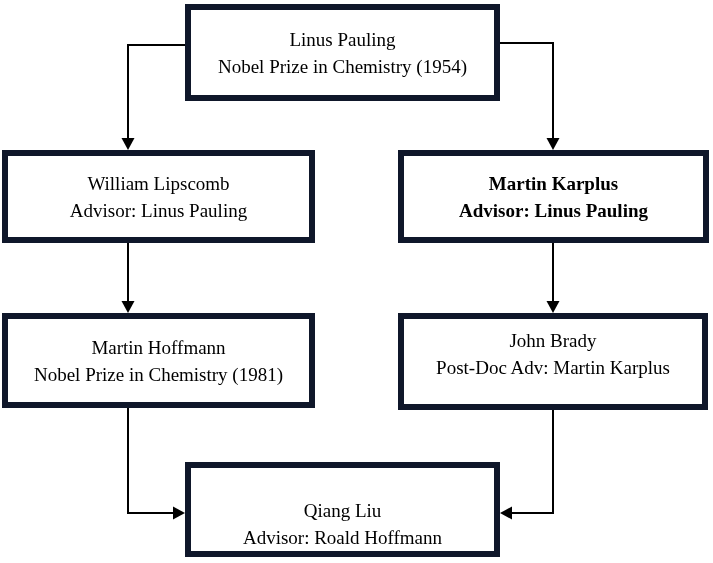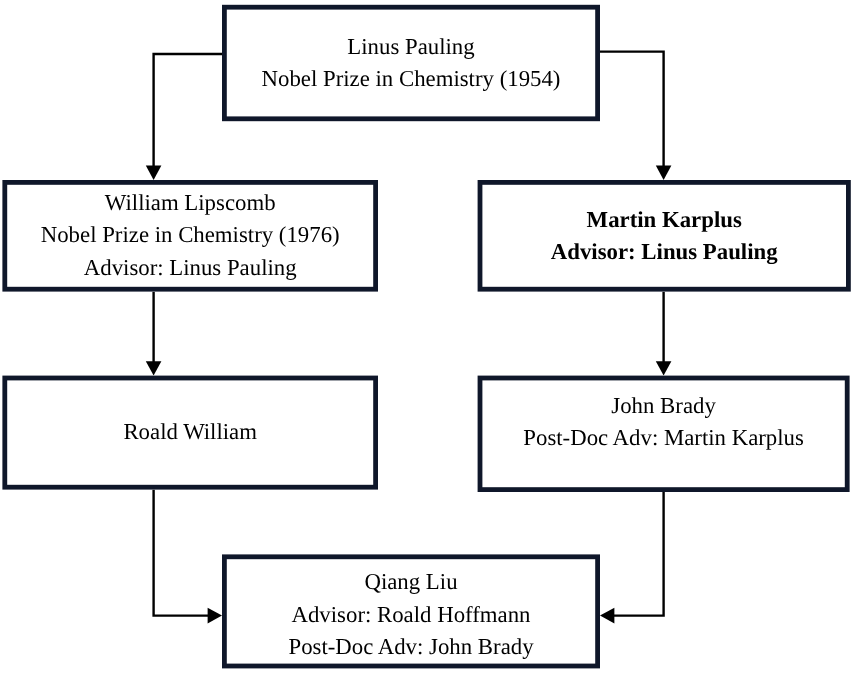--- a/index.html
+++ b/index.html
@@ -28,21 +28,21 @@
     stroke: #000000;
     stroke-width: 2;
   }
   .edge-head {
     fill: #000000;
     stroke: none;
   }
   .node {
     position: absolute;
     box-sizing: border-box;
-    border: 4px solid #0f172a;
+    border: 6px solid #0f172a;
     background: #ffffff;
     display: flex;
     flex-direction: column;
     justify-content: center;
     align-items: center;
     text-align: center;
     font-size: 19px;
     line-height: 27px;
   }
   .node .line {
@@ -88,37 +88,36 @@
     </g>
   </svg>
 
   <div id="node-pauling" class="node">
     <div class="line">Linus Pauling</div>
     <div class="line">Nobel Prize in Chemistry (1954)</div>
   </div>
 
   <div id="node-lipscomb" class="node">
     <div class="line">William Lipscomb</div>
-    <div class="line">Nobel Prize in Chemistry (1976)</div>
     <div class="line">Advisor: Linus Pauling</div>
   </div>
 
   <div id="node-karplus" class="node">
     <div class="line">Martin Karplus</div>
     <div class="line">Advisor: Linus Pauling</div>
   </div>
 
   <div id="node-hoffmann" class="node">
-    <div class="line">Roald William</div>
+    <div class="line">Martin Hoffmann</div>
+    <div class="line">Nobel Prize in Chemistry (1981)</div>
   </div>
 
   <div id="node-brady" class="node">
     <div class="line">John Brady</div>
     <div class="line">Post-Doc Adv: Martin Karplus</div>
   </div>
 
   <div id="node-liu" class="node">
     <div class="line">Qiang Liu</div>
     <div class="line">Advisor: Roald Hoffmann</div>
-    <div class="line">Post-Doc Adv: John Brady</div>
   </div>
 
 </div>
 
 </body></html>

